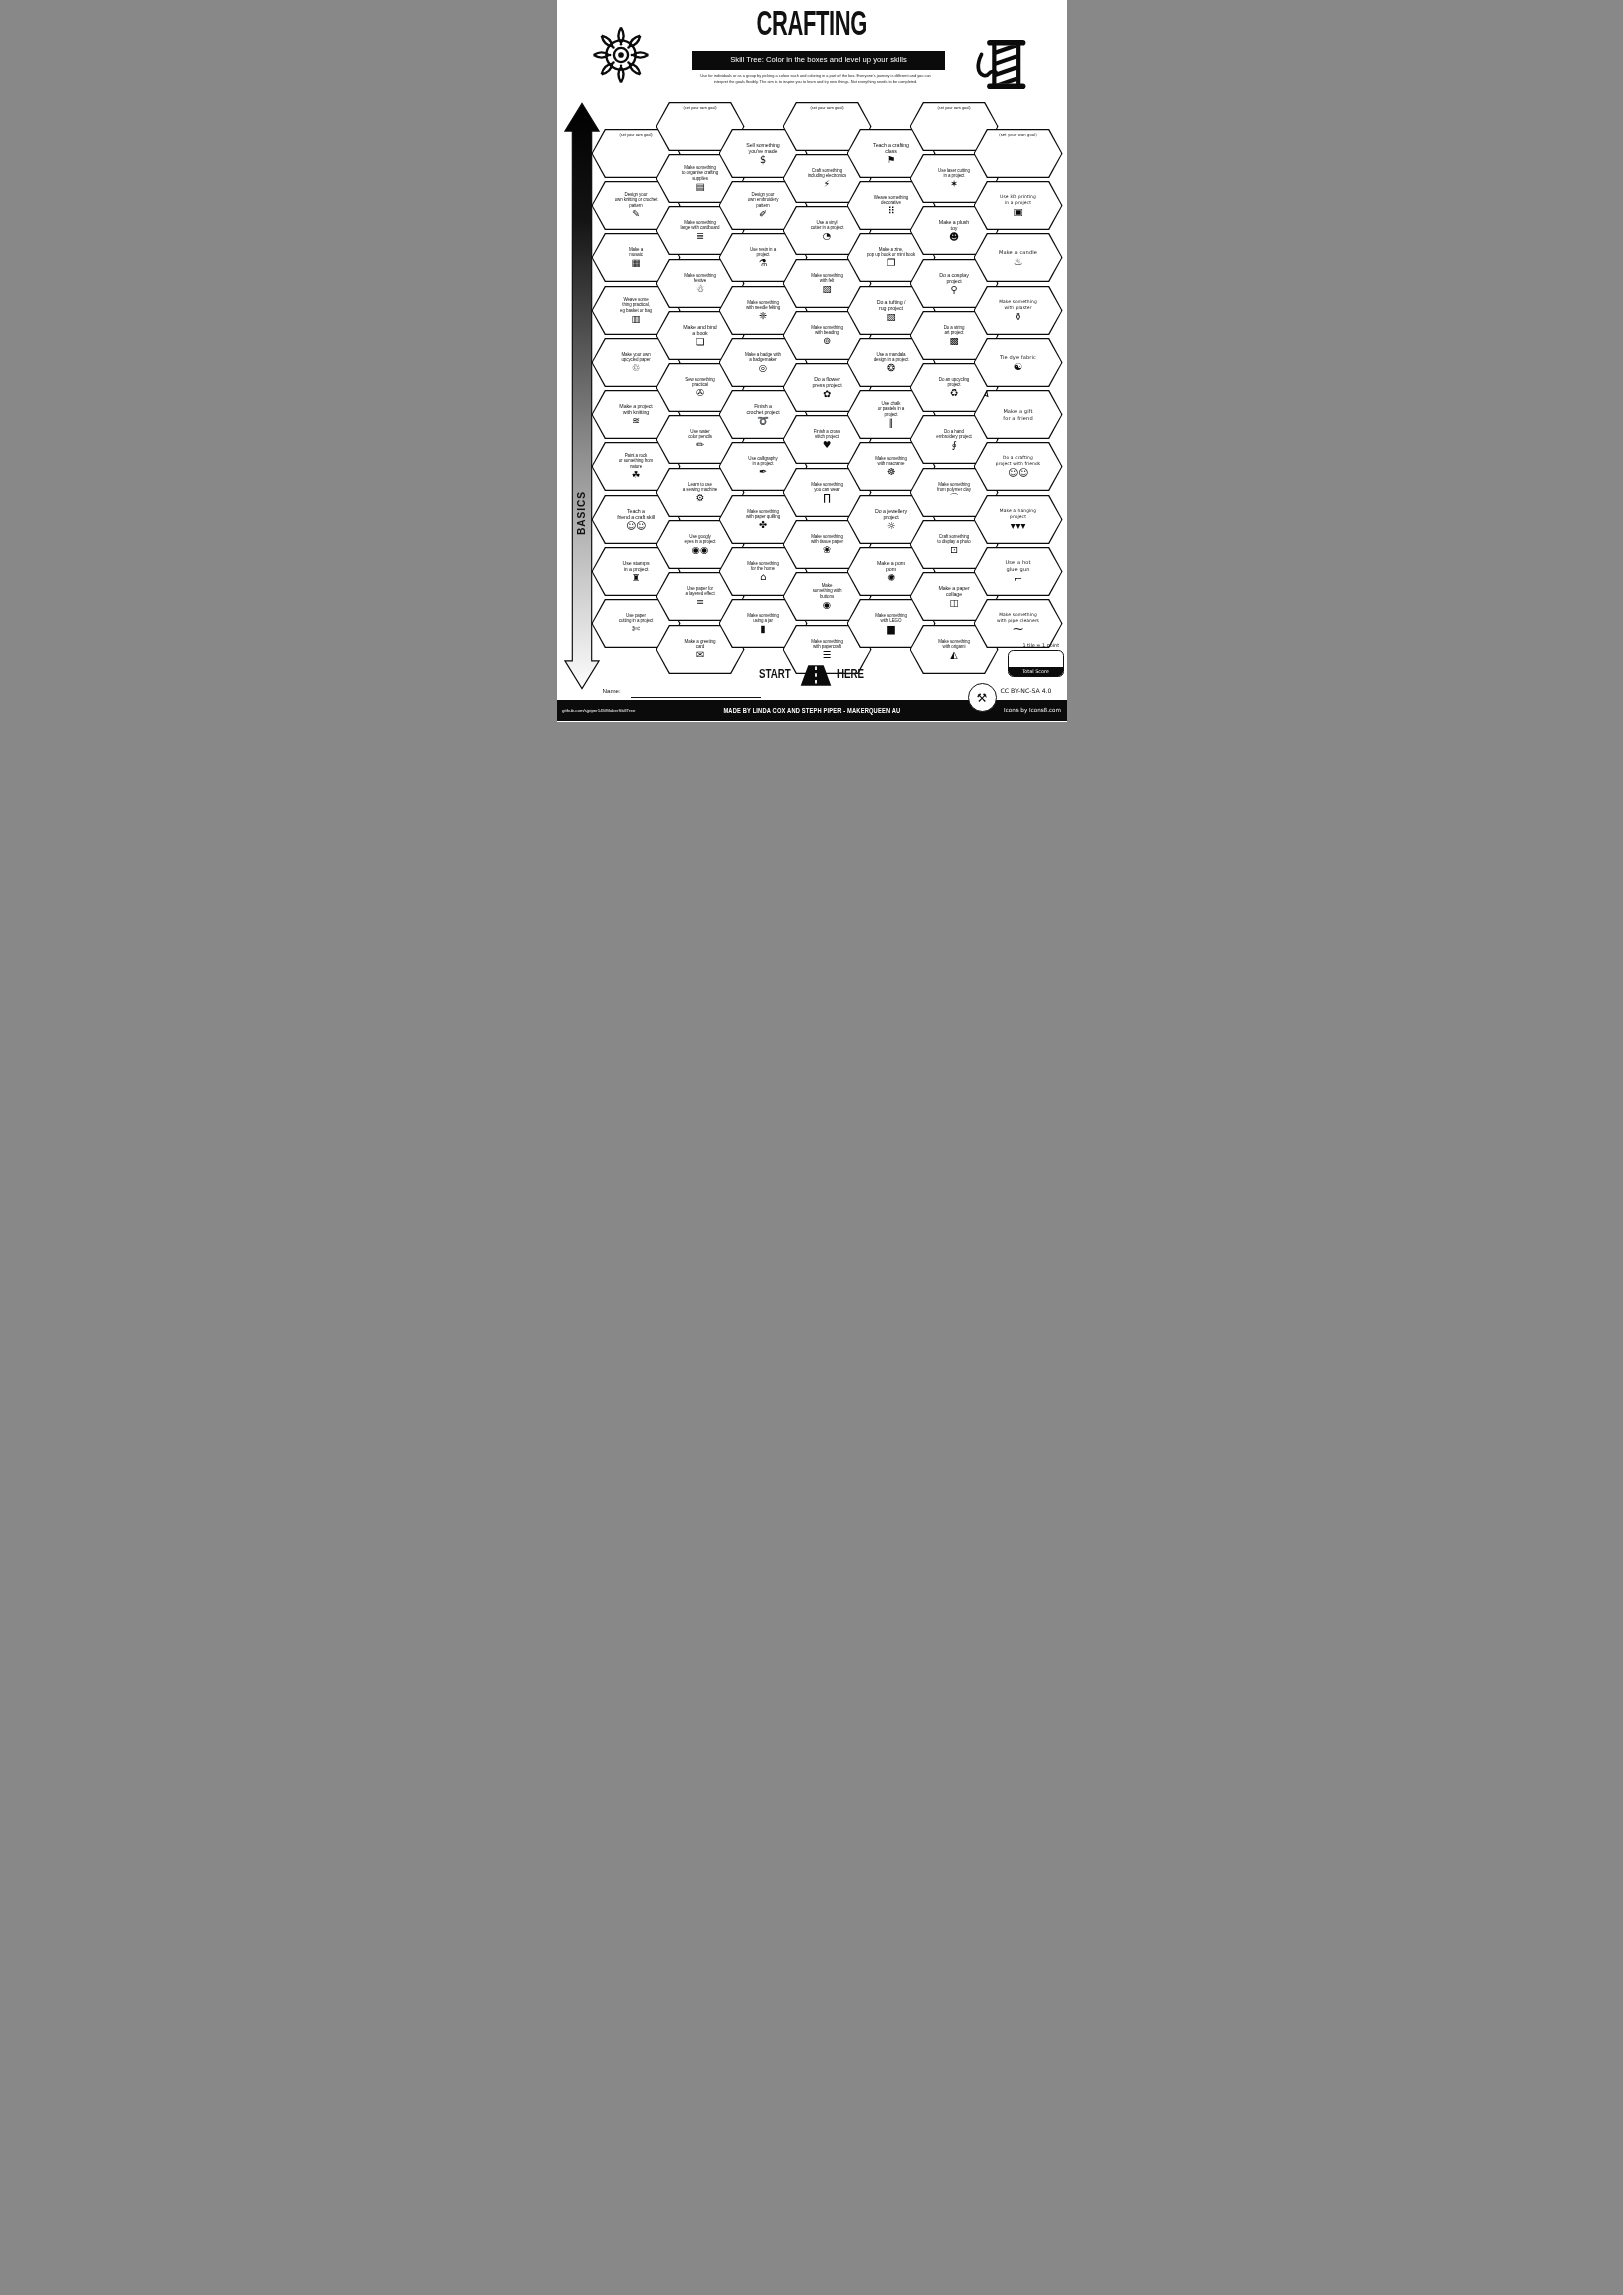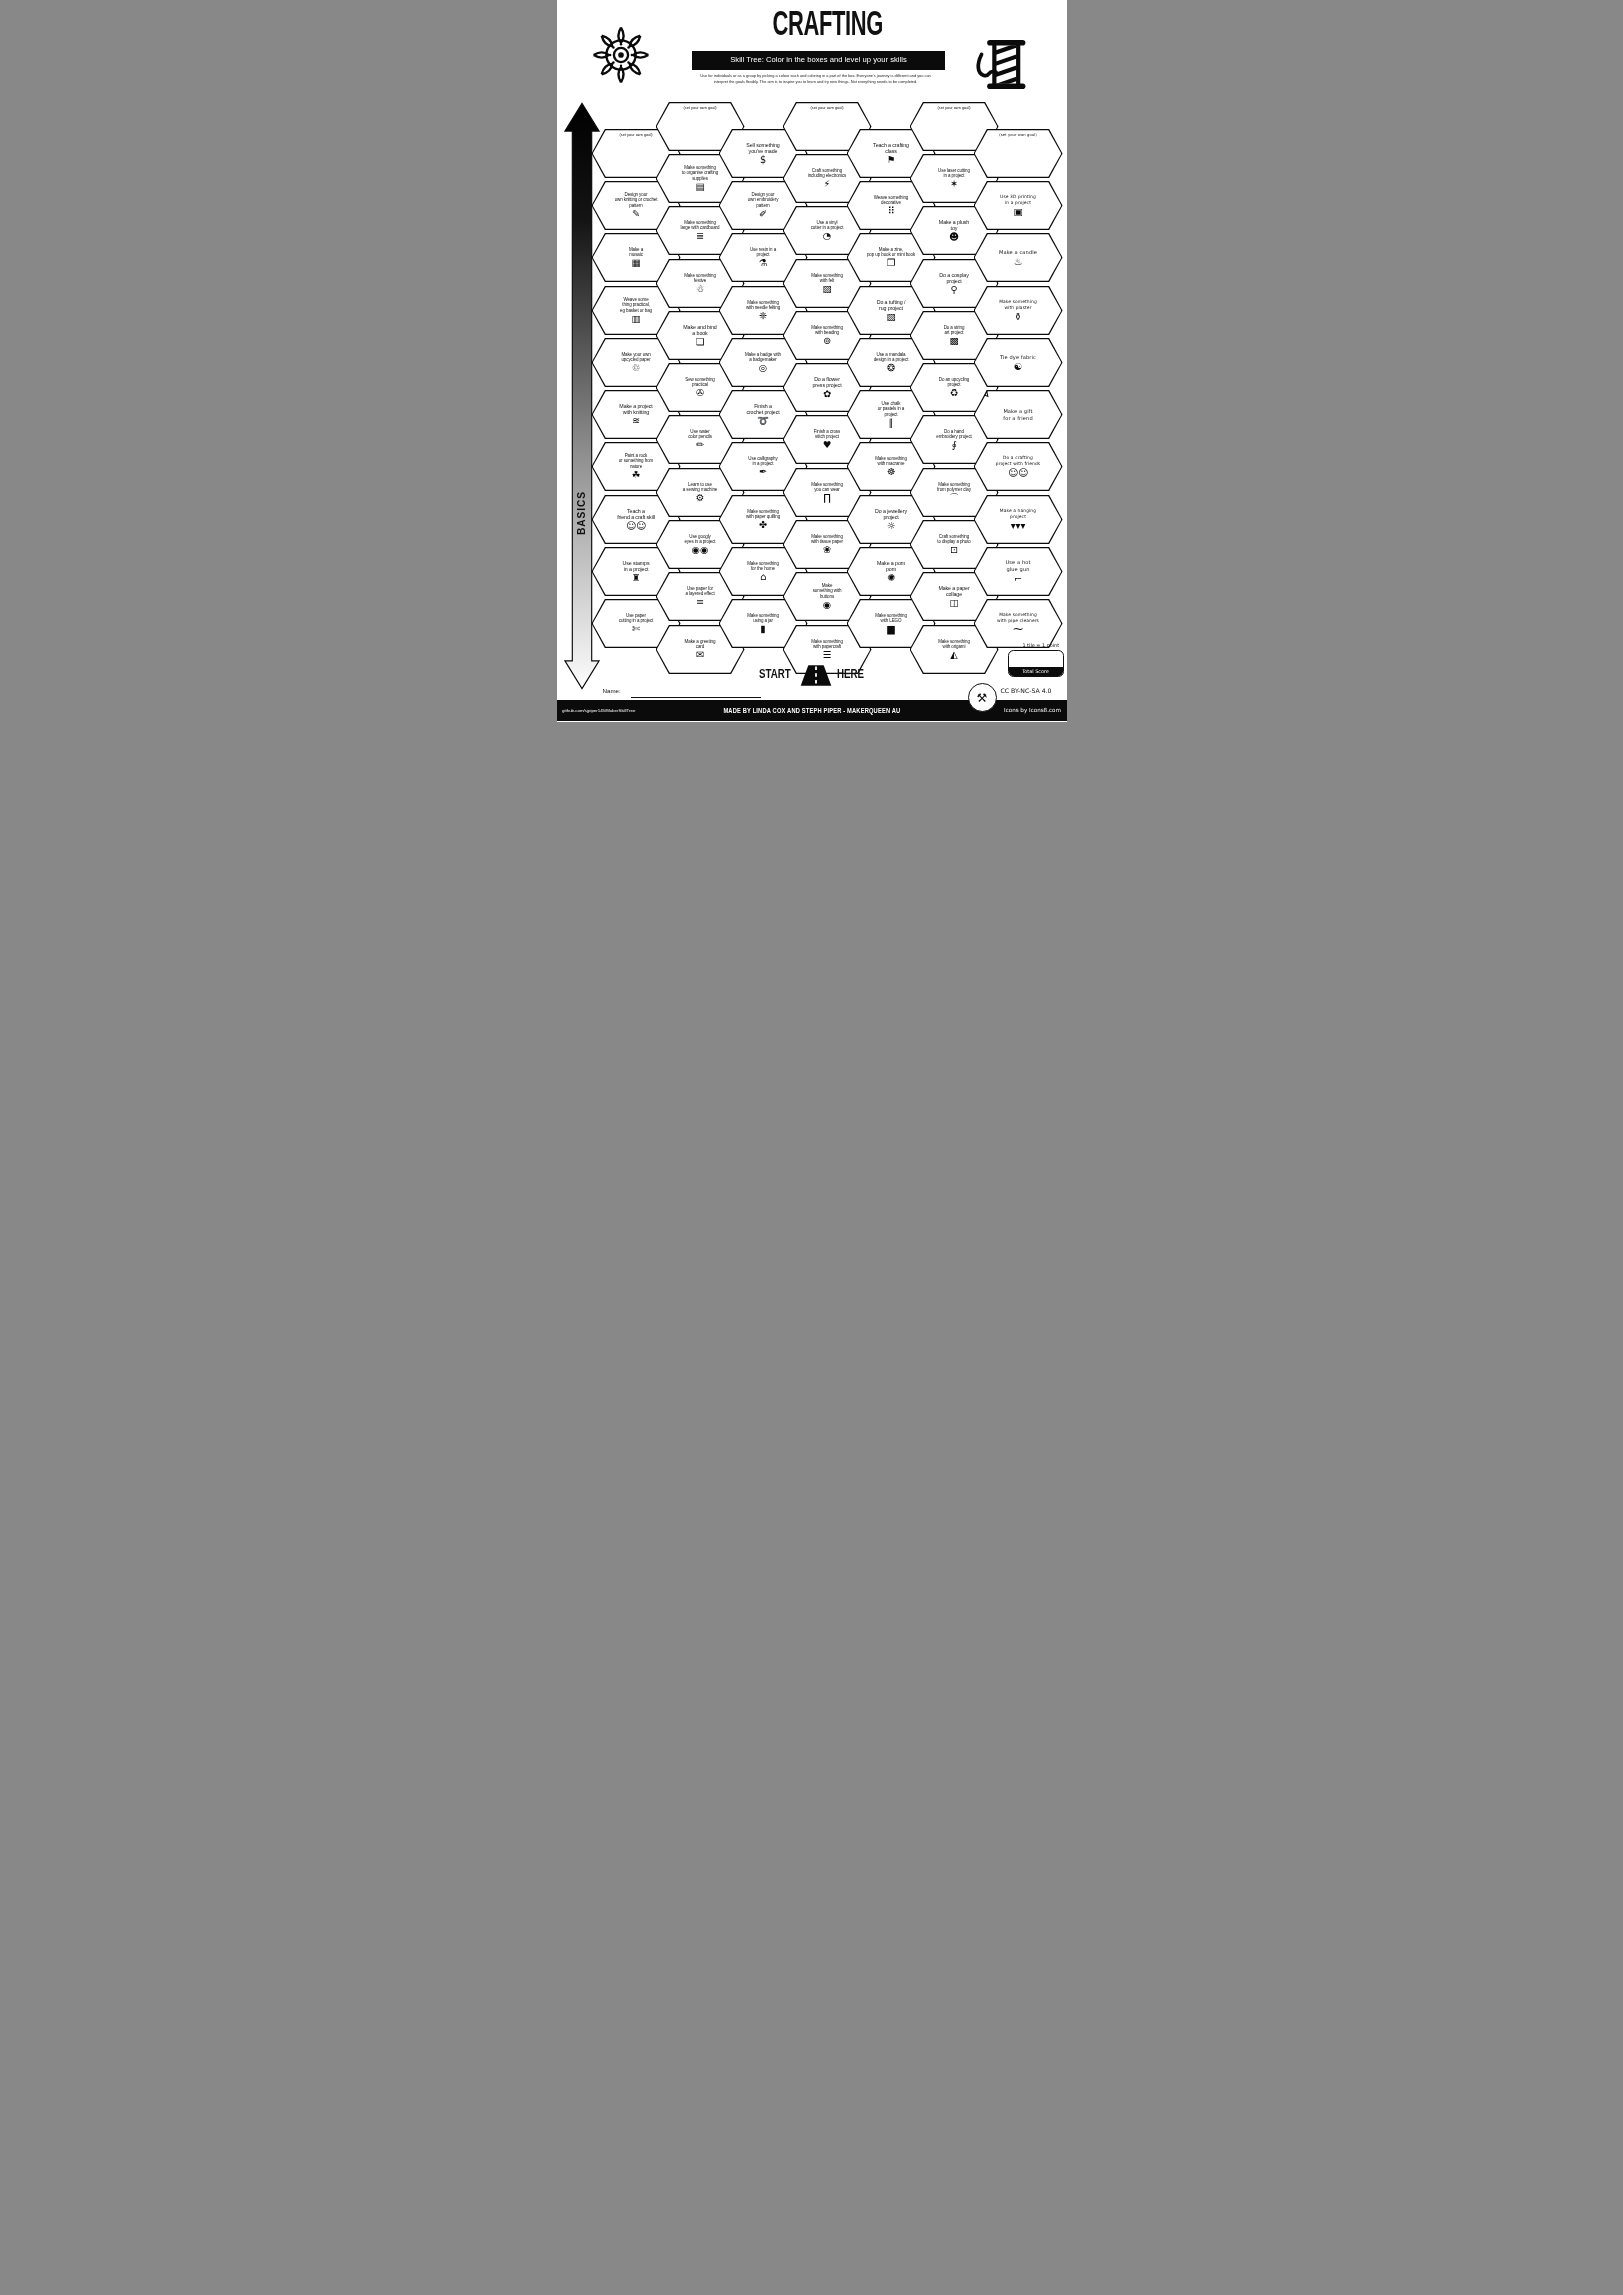--- a/index.html
+++ b/index.html
@@ -1,19 +1,19 @@
 <!DOCTYPE html>
 <html style="font-size:7.4px"><head>
 <meta charset="utf-8">
 <style>
   html,body{margin:0;padding:0;background:#888;}
   #poster{position:relative;width:510px;height:722px;background:#fff;margin:0 auto;
     font-family:"Liberation Sans",sans-serif;color:#111;overflow:hidden;}
   
-  .title{position:absolute;top:4.6px;left:16px;width:100%;text-align:center;}
+  .title{position:absolute;top:4.6px;left:0;width:100%;text-align:center;}
   .title-inner{display:inline-block;font-size:30.5px;font-weight:800;letter-spacing:-0.5px;
     transform:scaleX(.72) scaleY(1.18);transform-origin:center;}
   .subbar{position:absolute;left:135px;top:51px;width:253px;height:18.5px;background:#0b0b0b;}
   .subbar span{display:block;color:#fff;font-size:7.9px;text-align:center;line-height:18.5px;
     transform:scaleX(.97);transform-origin:center;}
   .intro{position:absolute;left:104px;top:73px;width:310px;text-align:center;
     font-size:3.9px;line-height:1.45;color:#222;}
   .mandala{position:absolute;left:31px;top:22px;width:66px;height:66px;}
   .spool{position:absolute;left:418px;top:37px;width:56px;height:55px;}
   

